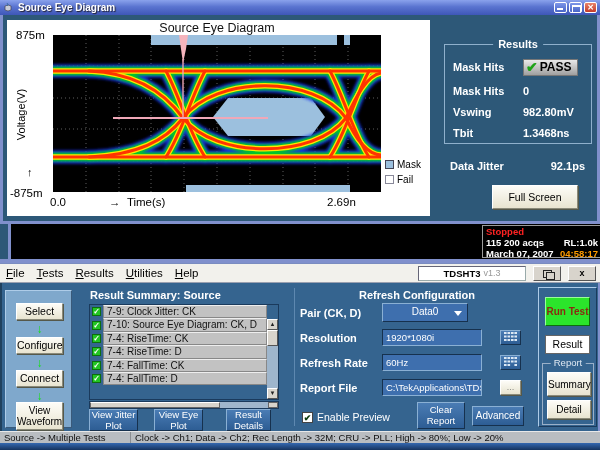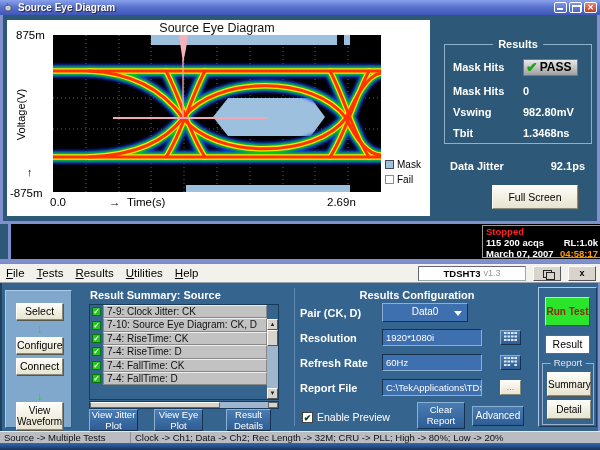--- a/index.html
+++ b/index.html
@@ -301,21 +301,21 @@
     <span class="mb-btn" style="margin-right:4px;">x</span>
   </div>
 
   <div class="apparea">
 
     <div class="wf-panel">
       <button class="btn-cream wf-btn" style="top:12px;">Select</button>
       <div class="wf-arrow" style="top:32px;">↓</div>
       <button class="btn-cream wf-btn" style="top:46px;">Configure</button>
       <div class="wf-arrow" style="top:66px;">↓</div>
-      <button class="btn-cream wf-btn" style="top:67px;">Connect</button>
+      <button class="btn-cream wf-btn" style="top:79px;">Connect</button>
       <div class="wf-arrow" style="top:99px;">↓</div>
       <button class="btn-cream wf-btn" style="top:111px;font-size:10px;">View Waveform</button>
     </div>
 
     <div class="sec-title" style="left:88px;top:6px;">Result Summary: Source</div>
     <div class="table">
       <div class="trow">
         <span class="tcheck">
             <span class="box">✓</span>
           </span>
@@ -360,21 +360,21 @@
     <div class="hscroll">
       <span class="hthumb"></span>
       <span class="hcorner"></span>
     </div>
     <button class="btn-blue" style="position:absolute;left:87px;top:126px;width:49px;height:22px;">View Jitter Plot</button>
     <button class="btn-blue" style="position:absolute;left:152px;top:126px;width:49px;height:22px;">View Eye Plot</button>
     <button class="btn-blue" style="position:absolute;left:224px;top:126px;width:45px;height:22px;">Result Details</button>
 
     <div class="divider"></div>
 
-    <div class="sec-title" style="left:300px;top:6px;width:230px;text-align:center;">Results Configuration</div>
+    <div class="sec-title" style="left:300px;top:6px;width:230px;text-align:center;">Refresh Configuration</div>
 
     <div class="cfg-label" style="top:24px;">Pair (CK, D)</div>
     <div class="dropdown" style="left:380px;top:20px;width:86px;height:19px;">
       <span>Data0</span>
       <span class="dd-arrow"></span>
     </div>
 
     <div class="cfg-label" style="top:49px;">Resolution</div>
     <div class="field" style="left:380px;top:46px;width:100px;height:17px;">1920*1080i</div>
     <button class="btn-blue mini-btn" style="left:498px;top:47px;"><svg width="13" height="9" viewBox="0 0 13 9">

